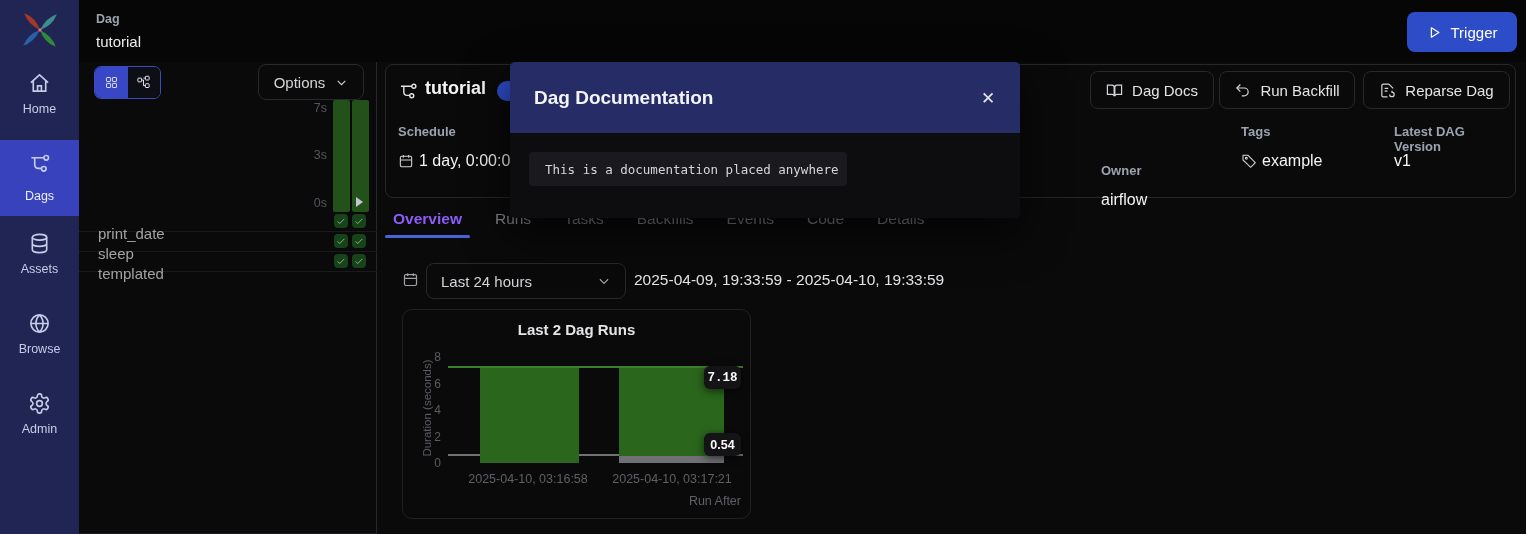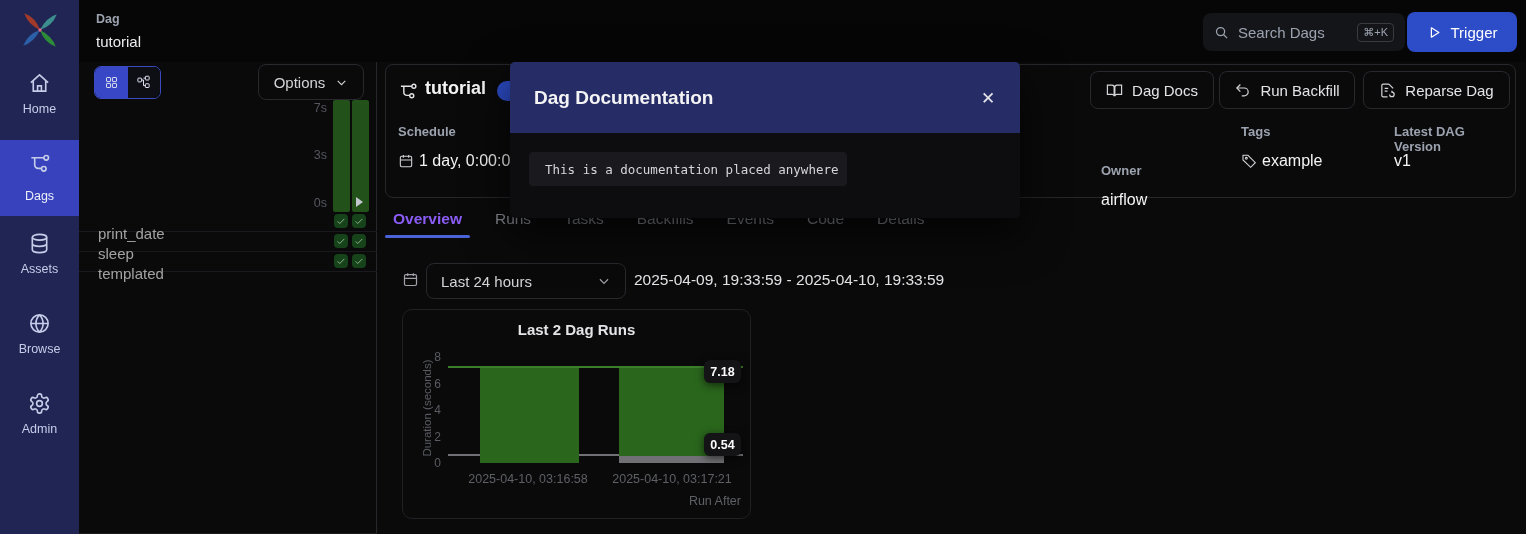--- a/index.html
+++ b/index.html
@@ -191,30 +191,20 @@
             <circle cx="12" cy="12" r="3"></circle>
           </svg>
       </span>
       <span>Admin</span>
     </div>
   </nav>
 
   <header class="abs topbar">
     <div class="abs crumb">Dag</div>
     <div class="abs dag-name">tutorial</div>
-    <div class="abs search-box">
-      <span>
-        <svg viewBox="0 0 24 24">
-            <circle cx="10.5" cy="10.5" r="6.5"></circle>
-            <path d="M15.5 15.5 L21 21"></path>
-          </svg>
-      </span>
-      <input type="text" placeholder="Search Dags" style="">
-      <span class="kbd">⌘+K</span>
-    </div>
     <button class="abs trigger-btn">
       <span>
         <svg viewBox="0 0 24 24">
             <path d="M7 4.5 L19 12 L7 19.5 Z" stroke-linejoin="round"></path>
           </svg>
       </span>
       <span>Trigger</span>
     </button>
   </header>
 
@@ -400,21 +390,21 @@
     <div class="abs ytick" style="top:120px">2</div>
     <div class="abs ytick" style="top:146px">0</div>
 
     <div class="abs plot">
       <div class="ref-line" id="ref-0" style="bottom: 95px; background: rgb(60, 127, 43);"></div>
       <div class="ref-line" id="ref-1" style="bottom: 7px; background: rgb(113, 113, 117);"></div>
       <div class="bar" id="bar-q0" style="bottom: 0px; height: 0px; background: rgb(113, 113, 117);"></div>
       <div class="bar" id="bar-g0" style="bottom: 0px; height: 95px; background: rgb(42, 102, 28);"></div>
       <div class="bar" id="bar-q1" style="bottom: 0px; height: 7px; background: rgb(113, 113, 117);"></div>
       <div class="bar" id="bar-g1" style="bottom: 7px; height: 88px; background: rgb(42, 102, 28);"></div>
-      <div class="pill" id="pill-0" style="bottom: 80px;">7.18</div>
+      <div class="pill" id="pill-0" style="bottom: 74px; font-family: Liberation Mono, monospace;">7.18</div>
       <div class="pill" id="pill-1" style="bottom: 7px;">0.54</div>
     </div>
 
     <div class="abs xlab" id="xlab-0">2025-04-10, 03:16:58</div>
     <div class="abs xlab" id="xlab-1">2025-04-10, 03:17:21</div>
     <div class="abs xaxis-title">Run After</div>
   </section>
 
   <div class="abs modal">
     <div class="modal-header">

